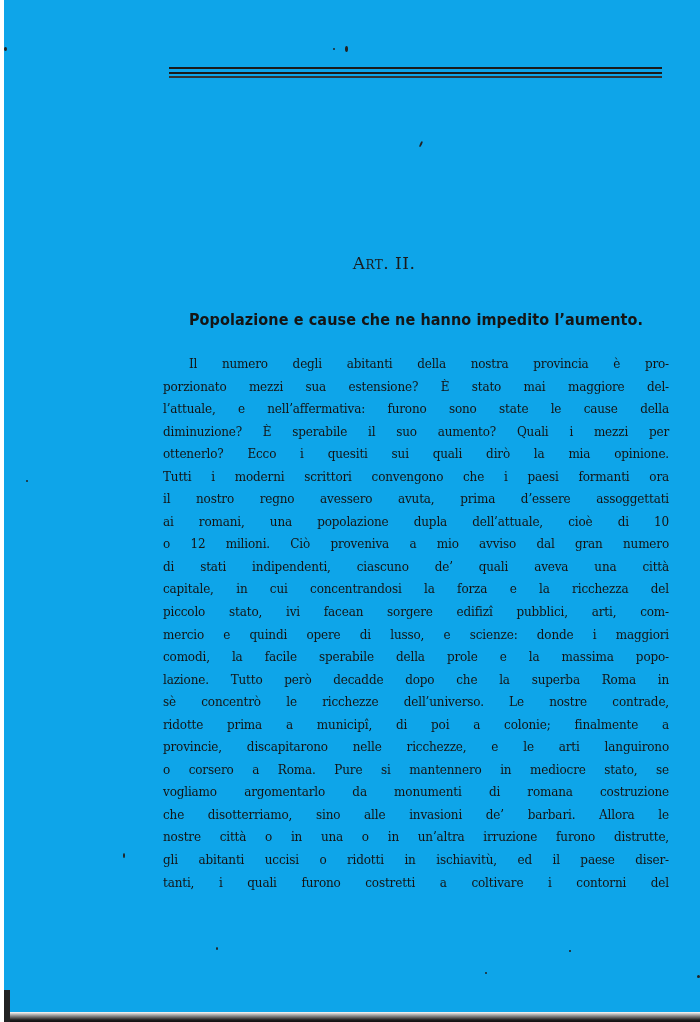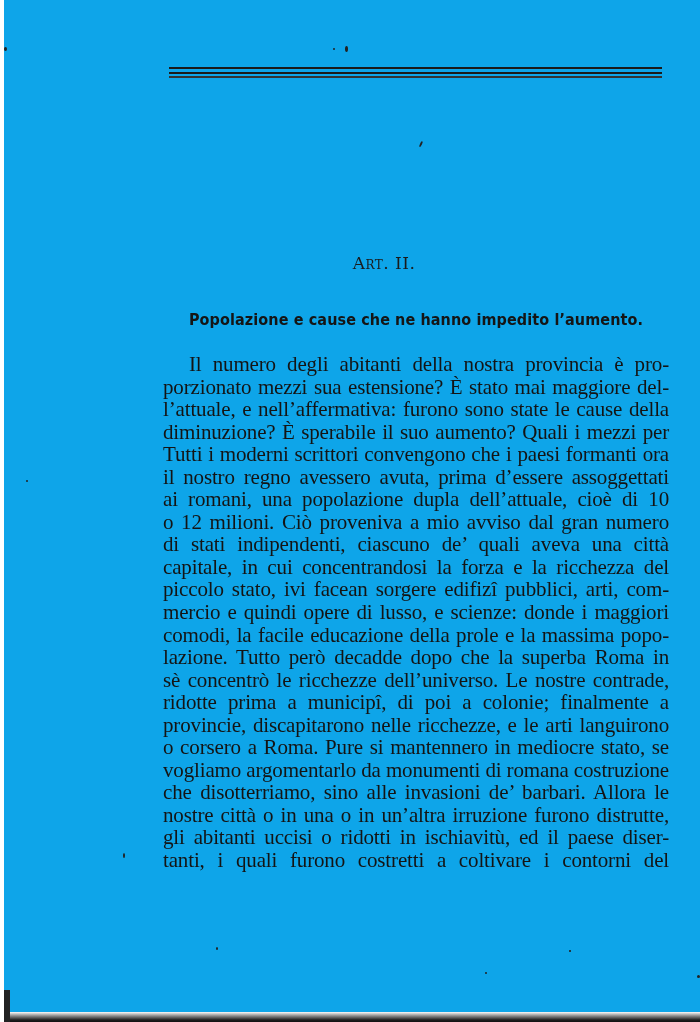--- a/index.html
+++ b/index.html
@@ -20,24 +20,23 @@
     .article-title {
       position: absolute; left: 160px; width: 504px; top: 311px; text-align: center;
       font-family: "DejaVu Sans", "Liberation Sans", sans-serif; font-weight: bold;
       font-size: 15.5px; letter-spacing: 0.1px; transform: scaleX(0.93); transform-origin: center;
       color: #151515;
     }
     .body-text {
       position: absolute; left: 159px; top: 353px; width: 506px;
     }
     .line {
-      display: block; height: 22.55px; line-height: 22.55px; font-size: 21px;
+      display: block; height: 22.55px; line-height: 22.55px; font-size: 12px;
       text-align: justify; text-align-last: justify; white-space: nowrap; overflow: visible;
       letter-spacing: -0.15px;
-      font-family: Liberation Serif, serif;
     }
     .line.indent { text-indent: 26px; }
     .bottom-edge {
       position: absolute; left: 0; top: 1012px; width: 700px; height: 10px;
       background: linear-gradient(to bottom, #fdfdfc 0%, #888 40%, #1d1d1d 80%, #111 100%);
     }
     .left-edge {
       position: absolute; left: 0; top: 990px; width: 6px; height: 32px; background: #222;
     }
   </style>
@@ -61,29 +60,30 @@
   <span class="speck" style="left:565px;top:950px;width:1.5px;height:2px;"></span>
 
   <div class="article-num">Art. II.</div>
   <div class="article-title">Popolazione e cause che ne hanno impedito l’aumento.</div>
 
   <div class="body-text">
     <span class="line indent">Il numero degli abitanti della nostra provincia è pro-</span>
     <span class="line">porzionato mezzi sua estensione? È stato mai maggiore del-</span>
     <span class="line">l’attuale, e nell’affermativa: furono sono state le cause della</span>
     <span class="line">diminuzione? È sperabile il suo aumento? Quali i mezzi per</span>
+    <span class="line">ottenerlo? Ecco i quesiti sui quali dirò la mia opinione.</span>
     <span class="line">Tutti i moderni scrittori convengono che i paesi formanti ora</span>
     <span class="line">il nostro regno avessero avuta, prima d’essere assoggettati</span>
     <span class="line">ai romani, una popolazione dupla dell’attuale, cioè di 10</span>
     <span class="line">o 12 milioni. Ciò proveniva a mio avviso dal gran numero</span>
     <span class="line">di stati indipendenti, ciascuno de’ quali aveva una città</span>
     <span class="line">capitale, in cui concentrandosi la forza e la ricchezza del</span>
     <span class="line">piccolo stato, ivi facean sorgere edifizî pubblici, arti, com-</span>
     <span class="line">mercio e quindi opere di lusso, e scienze: donde i maggiori</span>
-    <span class="line">comodi, la facile educazione della prole e la massima popo-</span>
+    <span class="line">comodi, la facile sperabile della prole e la massima popo-</span>
     <span class="line">lazione. Tutto però decadde dopo che la superba Roma in</span>
     <span class="line">sè concentrò le ricchezze dell’universo. Le nostre contrade,</span>
     <span class="line">ridotte prima a municipî, di poi a colonie; finalmente a</span>
     <span class="line">provincie, discapitarono nelle ricchezze, e le arti languirono</span>
     <span class="line">o corsero a Roma. Pure si mantennero in mediocre stato, se</span>
     <span class="line">vogliamo argomentarlo da monumenti di romana costruzione</span>
     <span class="line">che disotterriamo, sino alle invasioni de’ barbari. Allora le</span>
     <span class="line">nostre città o in una o in un’altra irruzione furono distrutte,</span>
     <span class="line">gli abitanti uccisi o ridotti in ischiavitù, ed il paese diser-</span>
     <span class="line">tanti, i quali furono costretti a coltivare i contorni del</span>

